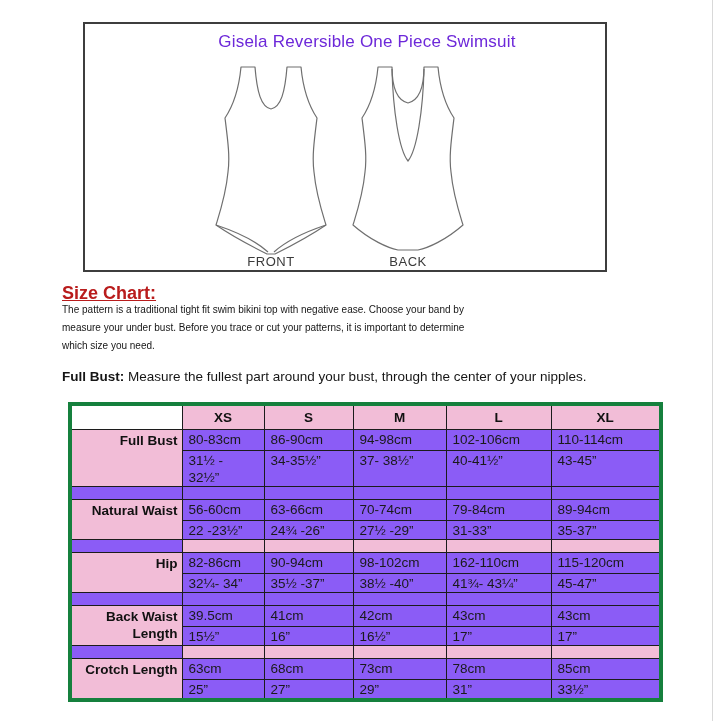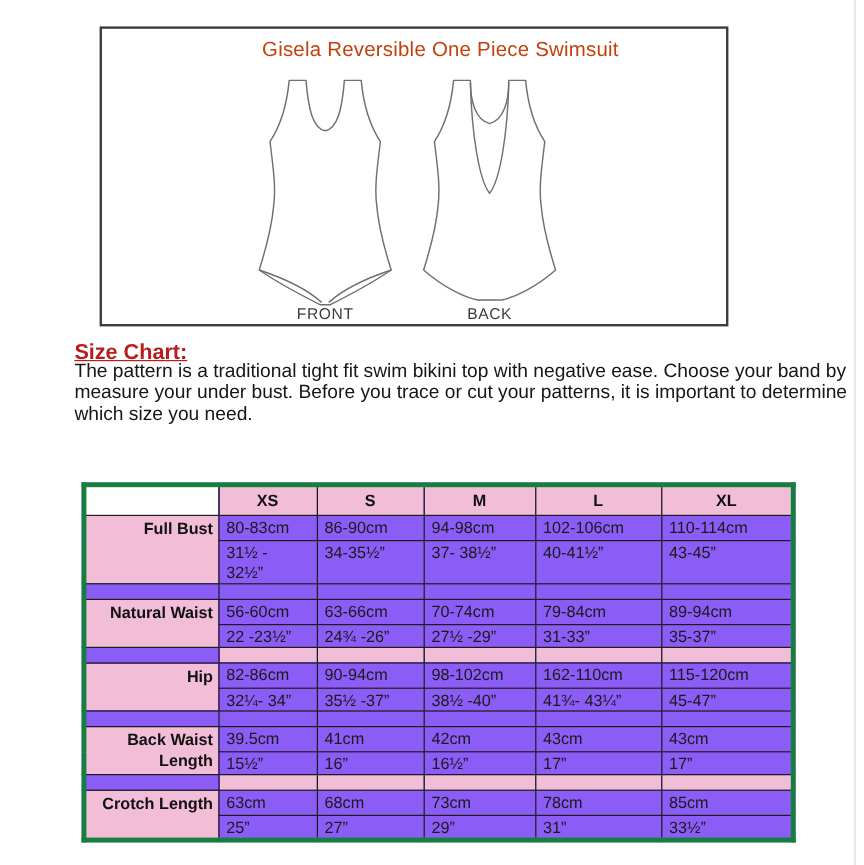--- a/index.html
+++ b/index.html
@@ -5,40 +5,40 @@
   html,body{margin:0;padding:0;background:#fff;}
   #page{position:relative;width:720px;height:721px;background:#ffffff;overflow:hidden;
         font-family:"Liberation Sans", sans-serif;color:#1a1a1a;}
   
   #page-edge{position:absolute;left:712px;top:0;width:1px;height:721px;background:#d9d9d9;}
 
   
   #header-box{position:absolute;left:83px;top:22px;width:520px;height:246px;
               border:2px solid #3d3d3d;background:#fff;}
   #doc-title{position:absolute;left:0;right:0;top:8px;text-align:center;
-             font-size:17px;font-weight:500;color:#c2410c;letter-spacing:.2px;padding-left:44px;}
+             font-size:17px;font-weight:500;color:#6d28d9;letter-spacing:.2px;padding-left:44px;}
   .suit{position:absolute;top:38px;}
   #front-suit{left:126px;}
   #back-suit{left:263px;}
   .suit svg{display:block;}
   .suit-label{position:absolute;width:120px;text-align:center;top:230px;
               font-size:13px;color:#3a3a3a;letter-spacing:.5px;}
   #front-label{left:126px;}
   #back-label{left:263px;}
 
   
   #logo{position:absolute;right:8px;top:2px;width:104px;text-align:center;}
   #logo-brand{font-family:"DejaVu Serif", serif;font-style:italic;font-weight:bold;
               font-size:13.5px;color:#0d0d0d;margin-top:-2px;letter-spacing:.2px;}
   #logo-tagline{width:46px;height:3px;background:#6b6b6b;margin:1px auto 0 auto;border-radius:1px;}
 
   
   #section-heading{position:absolute;left:62px;top:283px;font-size:18px;font-weight:bold;
                    text-decoration:underline;color:#b91c1c;}
-  #section-paragraph{position:absolute;left:62px;top:301px;font-size:16px;line-height:18px;color:#161616;}
+  #section-paragraph{position:absolute;left:62px;top:301px;font-size:10px;line-height:18px;color:#161616;}
   #full-bust-line{position:absolute;left:62px;top:369px;font-size:13.5px;color:#161616;}
   #full-bust-line b{font-weight:bold;}
 
   
   #size-chart-table{position:absolute;left:68px;top:402px;border-collapse:collapse;
                     table-layout:fixed;width:591px;background:#8b5cf6;
                     border:4px solid #15803d;}
   #size-chart-table td, #size-chart-table th{border:1.5px solid #1c1c1c;overflow:hidden;
                     font-size:13.5px;font-family:"Liberation Sans",sans-serif;}
   #size-chart-table th{background:#f2bdd7;font-weight:bold;height:21px;text-align:center;color:#111;}
@@ -89,20 +89,23 @@
     </div>
     <div class="suit-label" id="back-label">BACK</div>
   </div>
 
   <div id="section-heading">Size Chart:</div>
   <div id="section-paragraph">
     <div>The pattern is a traditional tight fit swim bikini top with negative ease. Choose your band by</div>
     <div>measure your under bust. Before you trace or cut your patterns, it is important to determine</div>
     <div>which size you need.</div>
   </div>
+  <div id="full-bust-line">
+    <b>Full Bust:</b><span> Measure the fullest part around your bust, through the center of your nipples.</span>
+  </div>
 
   <table id="size-chart-table">
     <colgroup>
       <col style="width:112px">
         <col style="width:82px">
         <col style="width:89px">
       <col style="width:93px">
         <col style="width:105px">
         <col style="width:110px">
     </colgroup>

